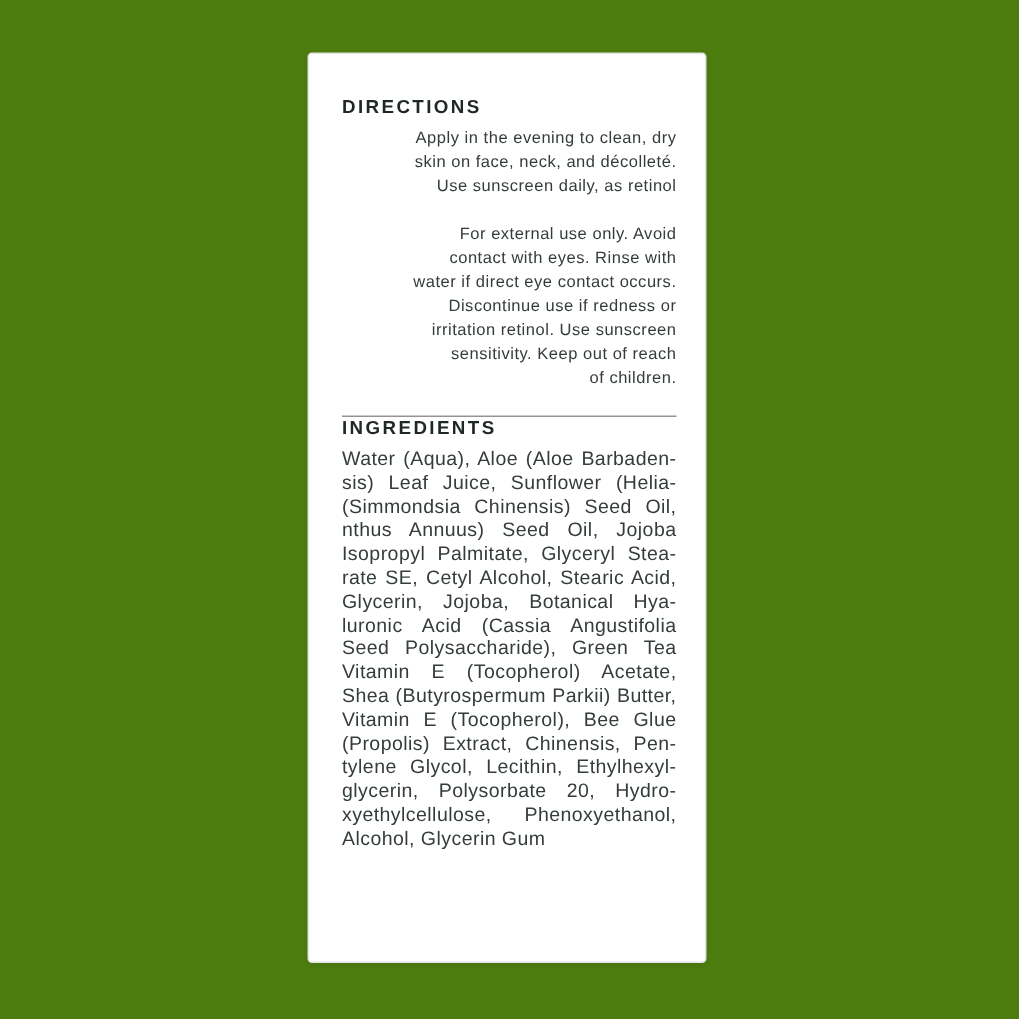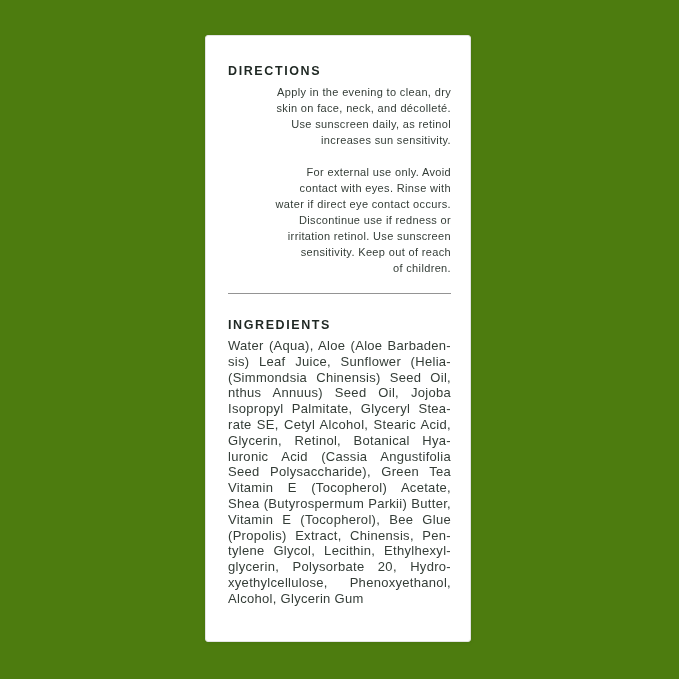--- a/index.html
+++ b/index.html
@@ -49,21 +49,20 @@
     text-align: right;
     white-space: nowrap;
   }
   .section-divider {
     border: none;
     border-top: 1px solid #949494;
     margin: 17px 0 0 0;
     height: 0;
   }
   .ingredients-heading {
-    margin-top: 24px;
   }
   .ingredients-text {
     margin: 0;
   }
   .ingredients-text .text-line {
     font-size: 13px;
     line-height: 15.8px;
     letter-spacing: 0.3px;
     color: #343d37;
     text-align: justify;
@@ -78,21 +77,20 @@
 
 <div class="stage">
   <div class="label-card">
 
     <h2 class="section-heading">DIRECTIONS</h2>
 
     <div class="directions-paragraph">
         <div class="text-line">Apply in the evening to clean, dry</div>
         <div class="text-line">skin on face, neck, and décolleté.</div>
         <div class="text-line">Use sunscreen daily, as retinol</div>
-        <div class="text-line">increases sun sensitivity.</div>
       </div>
 
     <div class="directions-paragraph">
         <div class="text-line">For external use only. Avoid</div>
         <div class="text-line">contact with eyes. Rinse with</div>
         <div class="text-line">water if direct eye contact occurs.</div>
         <div class="text-line">Discontinue use if redness or</div>
         <div class="text-line">irritation retinol. Use sunscreen</div>
         <div class="text-line">sensitivity. Keep out of reach</div>
         <div class="text-line">of children.</div>
@@ -102,21 +100,21 @@
 
     <h2 class="section-heading ingredients-heading">INGREDIENTS</h2>
 
     <div class="ingredients-text">
         <div class="text-line">Water (Aqua), Aloe (Aloe Barbaden-</div>
         <div class="text-line">sis) Leaf Juice, Sunflower (Helia-</div>
         <div class="text-line">(Simmondsia Chinensis) Seed Oil,</div>
         <div class="text-line">nthus Annuus) Seed Oil, Jojoba</div>
         <div class="text-line">Isopropyl Palmitate, Glyceryl Stea-</div>
         <div class="text-line">rate SE, Cetyl Alcohol, Stearic Acid,</div>
-        <div class="text-line">Glycerin, Retinol, Botanical Hya-</div>
+        <div class="text-line">Glycerin, Jojoba, Botanical Hya-</div>
         <div class="text-line">luronic Acid (Cassia Angustifolia</div>
         <div class="text-line">Seed Polysaccharide), Green Tea</div>
         <div class="text-line">Vitamin E (Tocopherol) Acetate,</div>
         <div class="text-line">Shea (Butyrospermum Parkii) Butter,</div>
         <div class="text-line">Vitamin E (Tocopherol), Bee Glue</div>
         <div class="text-line">(Propolis) Extract, Chinensis, Pen-</div>
         <div class="text-line">tylene Glycol, Lecithin, Ethylhexyl-</div>
         <div class="text-line">glycerin, Polysorbate 20, Hydro-</div>
         <div class="text-line">xyethylcellulose, Phenoxyethanol,</div>
         <div class="text-line">Alcohol, Glycerin Gum</div>

